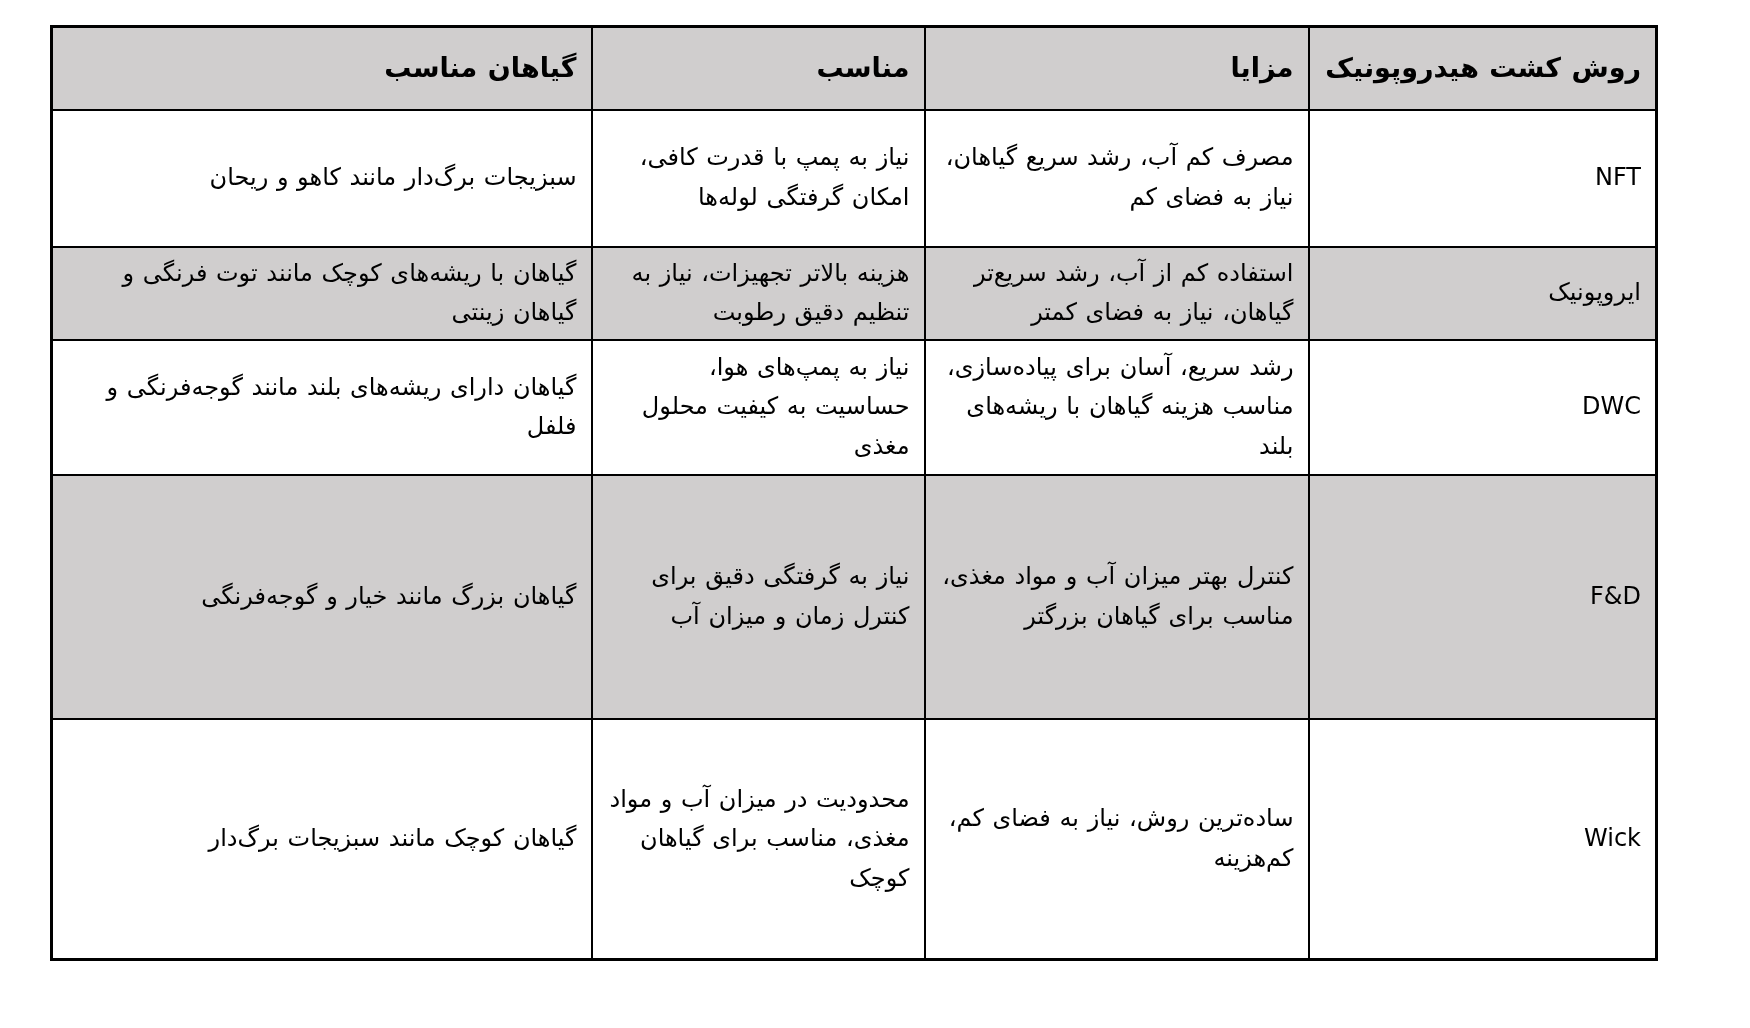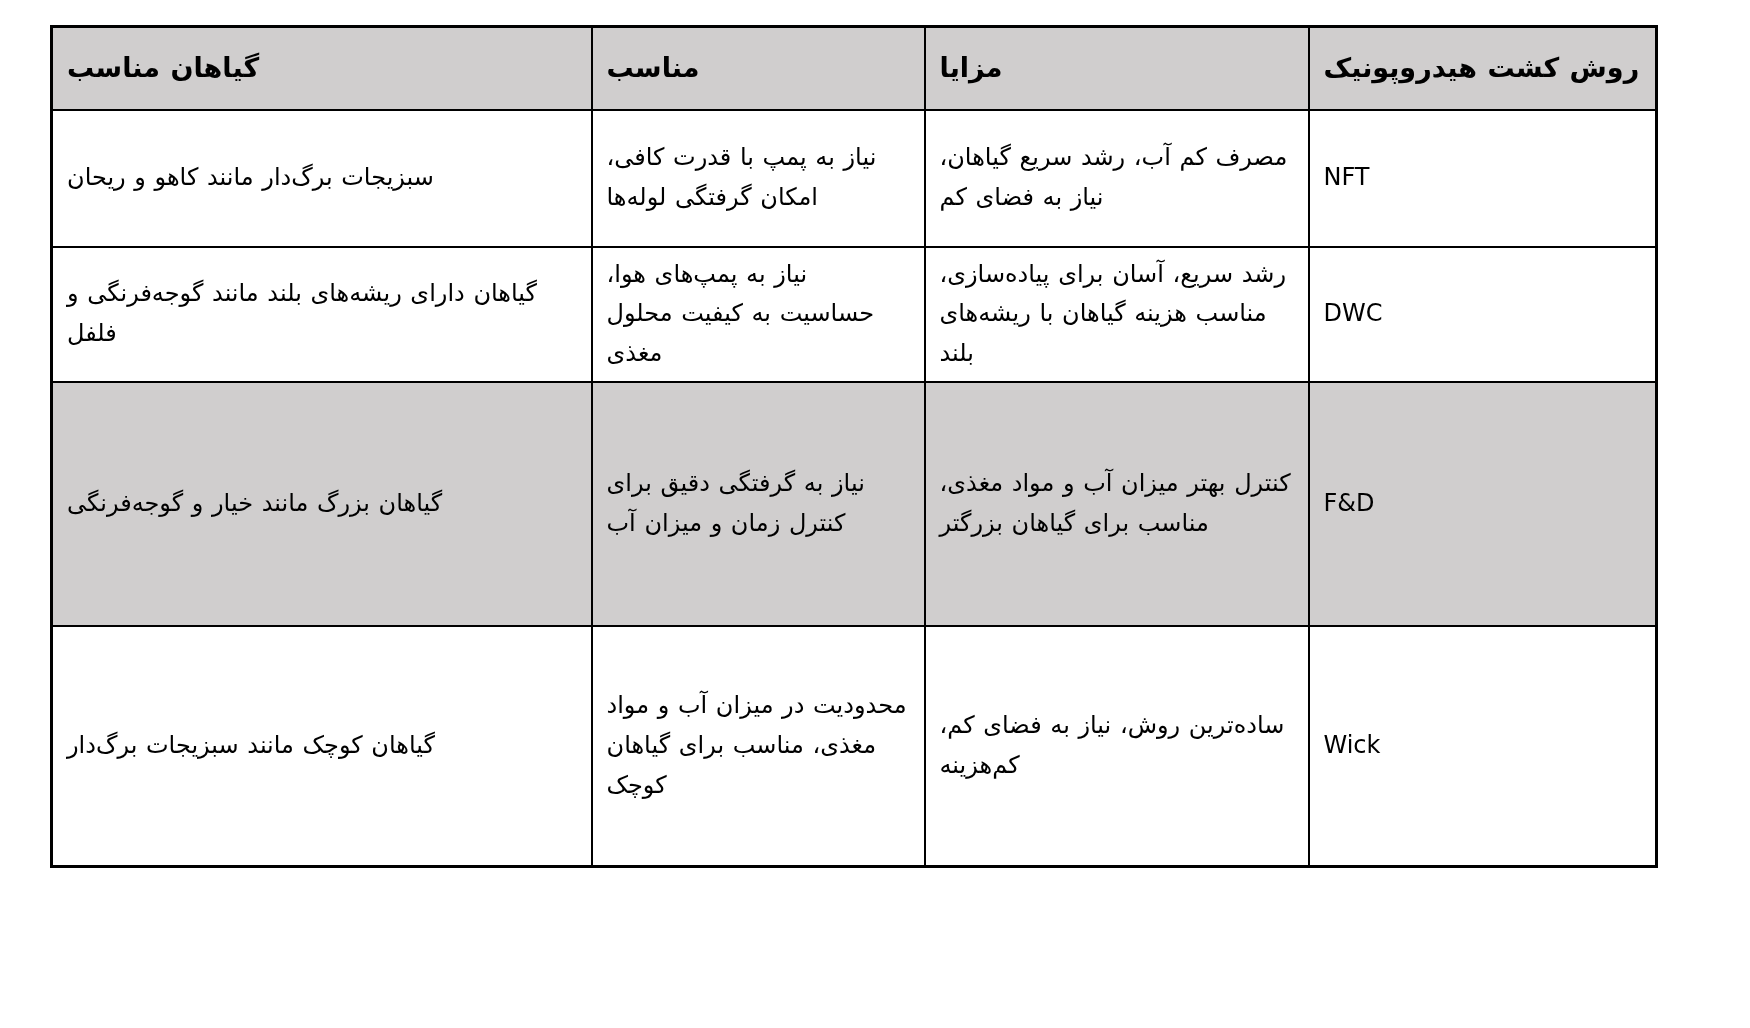--- a/index.html
+++ b/index.html
@@ -23,21 +23,21 @@
   }
   table.hydro{
     border-collapse:collapse;
     table-layout:fixed;
     width:1605px;
     border:3px solid var(--border-color);
     background:#ffffff;
   }
   table.hydro td,table.hydro th{
     border:2px solid var(--border-color);
-    text-align:left;
+    text-align:right;
     vertical-align:middle;
     padding:6px 14px;
     line-height:1.65;
     font-size:24px;
     font-weight:400;
     word-spacing:1px;
   }
   table.hydro th{
     background:var(--header-bg);
     font-size:27px;
@@ -79,20 +79,26 @@
         <th>گیاهان مناسب</th>
       </tr>
     </thead>
     <tbody>
       <tr class="h-r0">
         <td class="method">NFT</td>
         <td>مصرف کم آب، رشد سریع گیاهان، نیاز به فضای کم</td>
         <td>نیاز به پمپ با قدرت کافی، امکان گرفتگی لوله‌ها</td>
         <td>سبزیجات برگ‌دار مانند کاهو و ریحان</td>
       </tr>
+      <tr class="h-r1 shaded">
+        <td class="method">ایروپونیک</td>
+        <td>استفاده کم از آب، رشد سریع‌تر گیاهان، نیاز به فضای کمتر</td>
+        <td>هزینه بالاتر تجهیزات، نیاز به تنظیم دقیق رطوبت</td>
+        <td>گیاهان با ریشه‌های کوچک مانند توت فرنگی و گیاهان زینتی</td>
+      </tr>
       <tr class="h-r2">
         <td class="method">DWC</td>
         <td>رشد سریع، آسان برای پیاده‌سازی، مناسب هزینه گیاهان با ریشه‌های بلند</td>
         <td>نیاز به پمپ‌های هوا، حساسیت به کیفیت محلول مغذی</td>
         <td>گیاهان دارای ریشه‌های بلند مانند گوجه‌فرنگی و فلفل</td>
       </tr>
       <tr class="h-r3 shaded">
         <td class="method">F&amp;D</td>
         <td>کنترل بهتر میزان آب و مواد مغذی، مناسب برای گیاهان بزرگتر</td>
         <td>نیاز به گرفتگی دقیق برای کنترل زمان و میزان آب</td>

